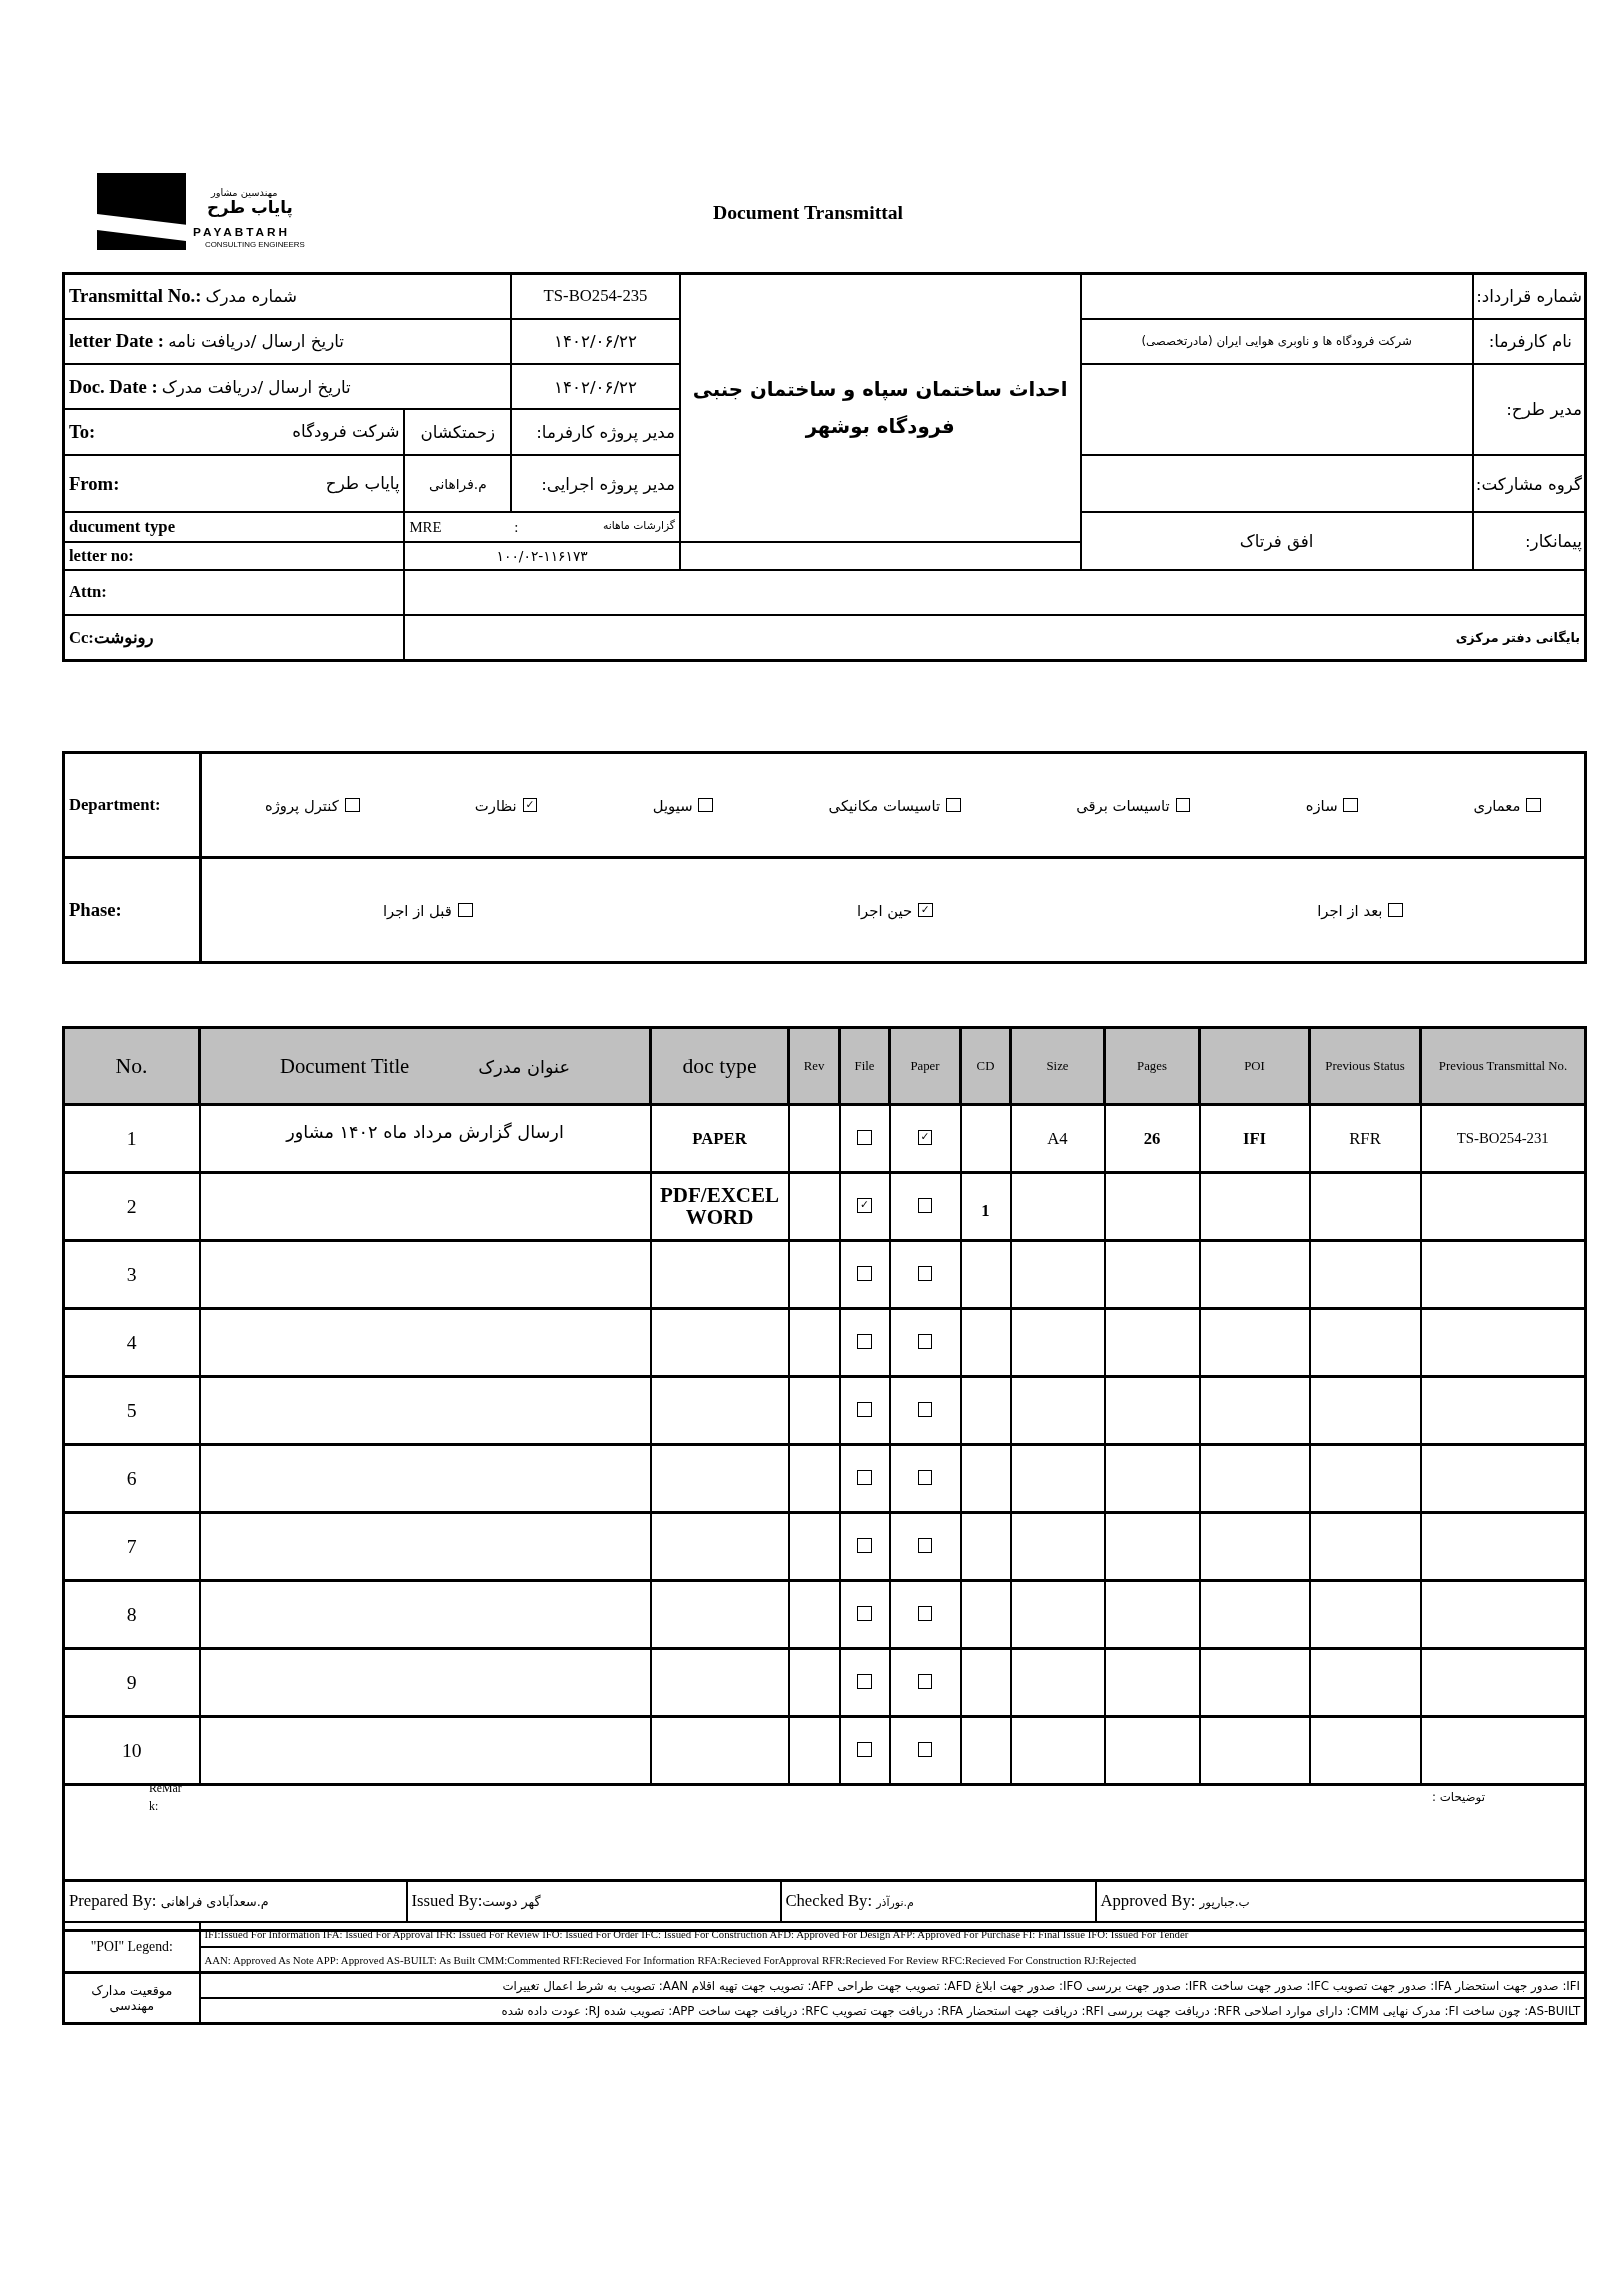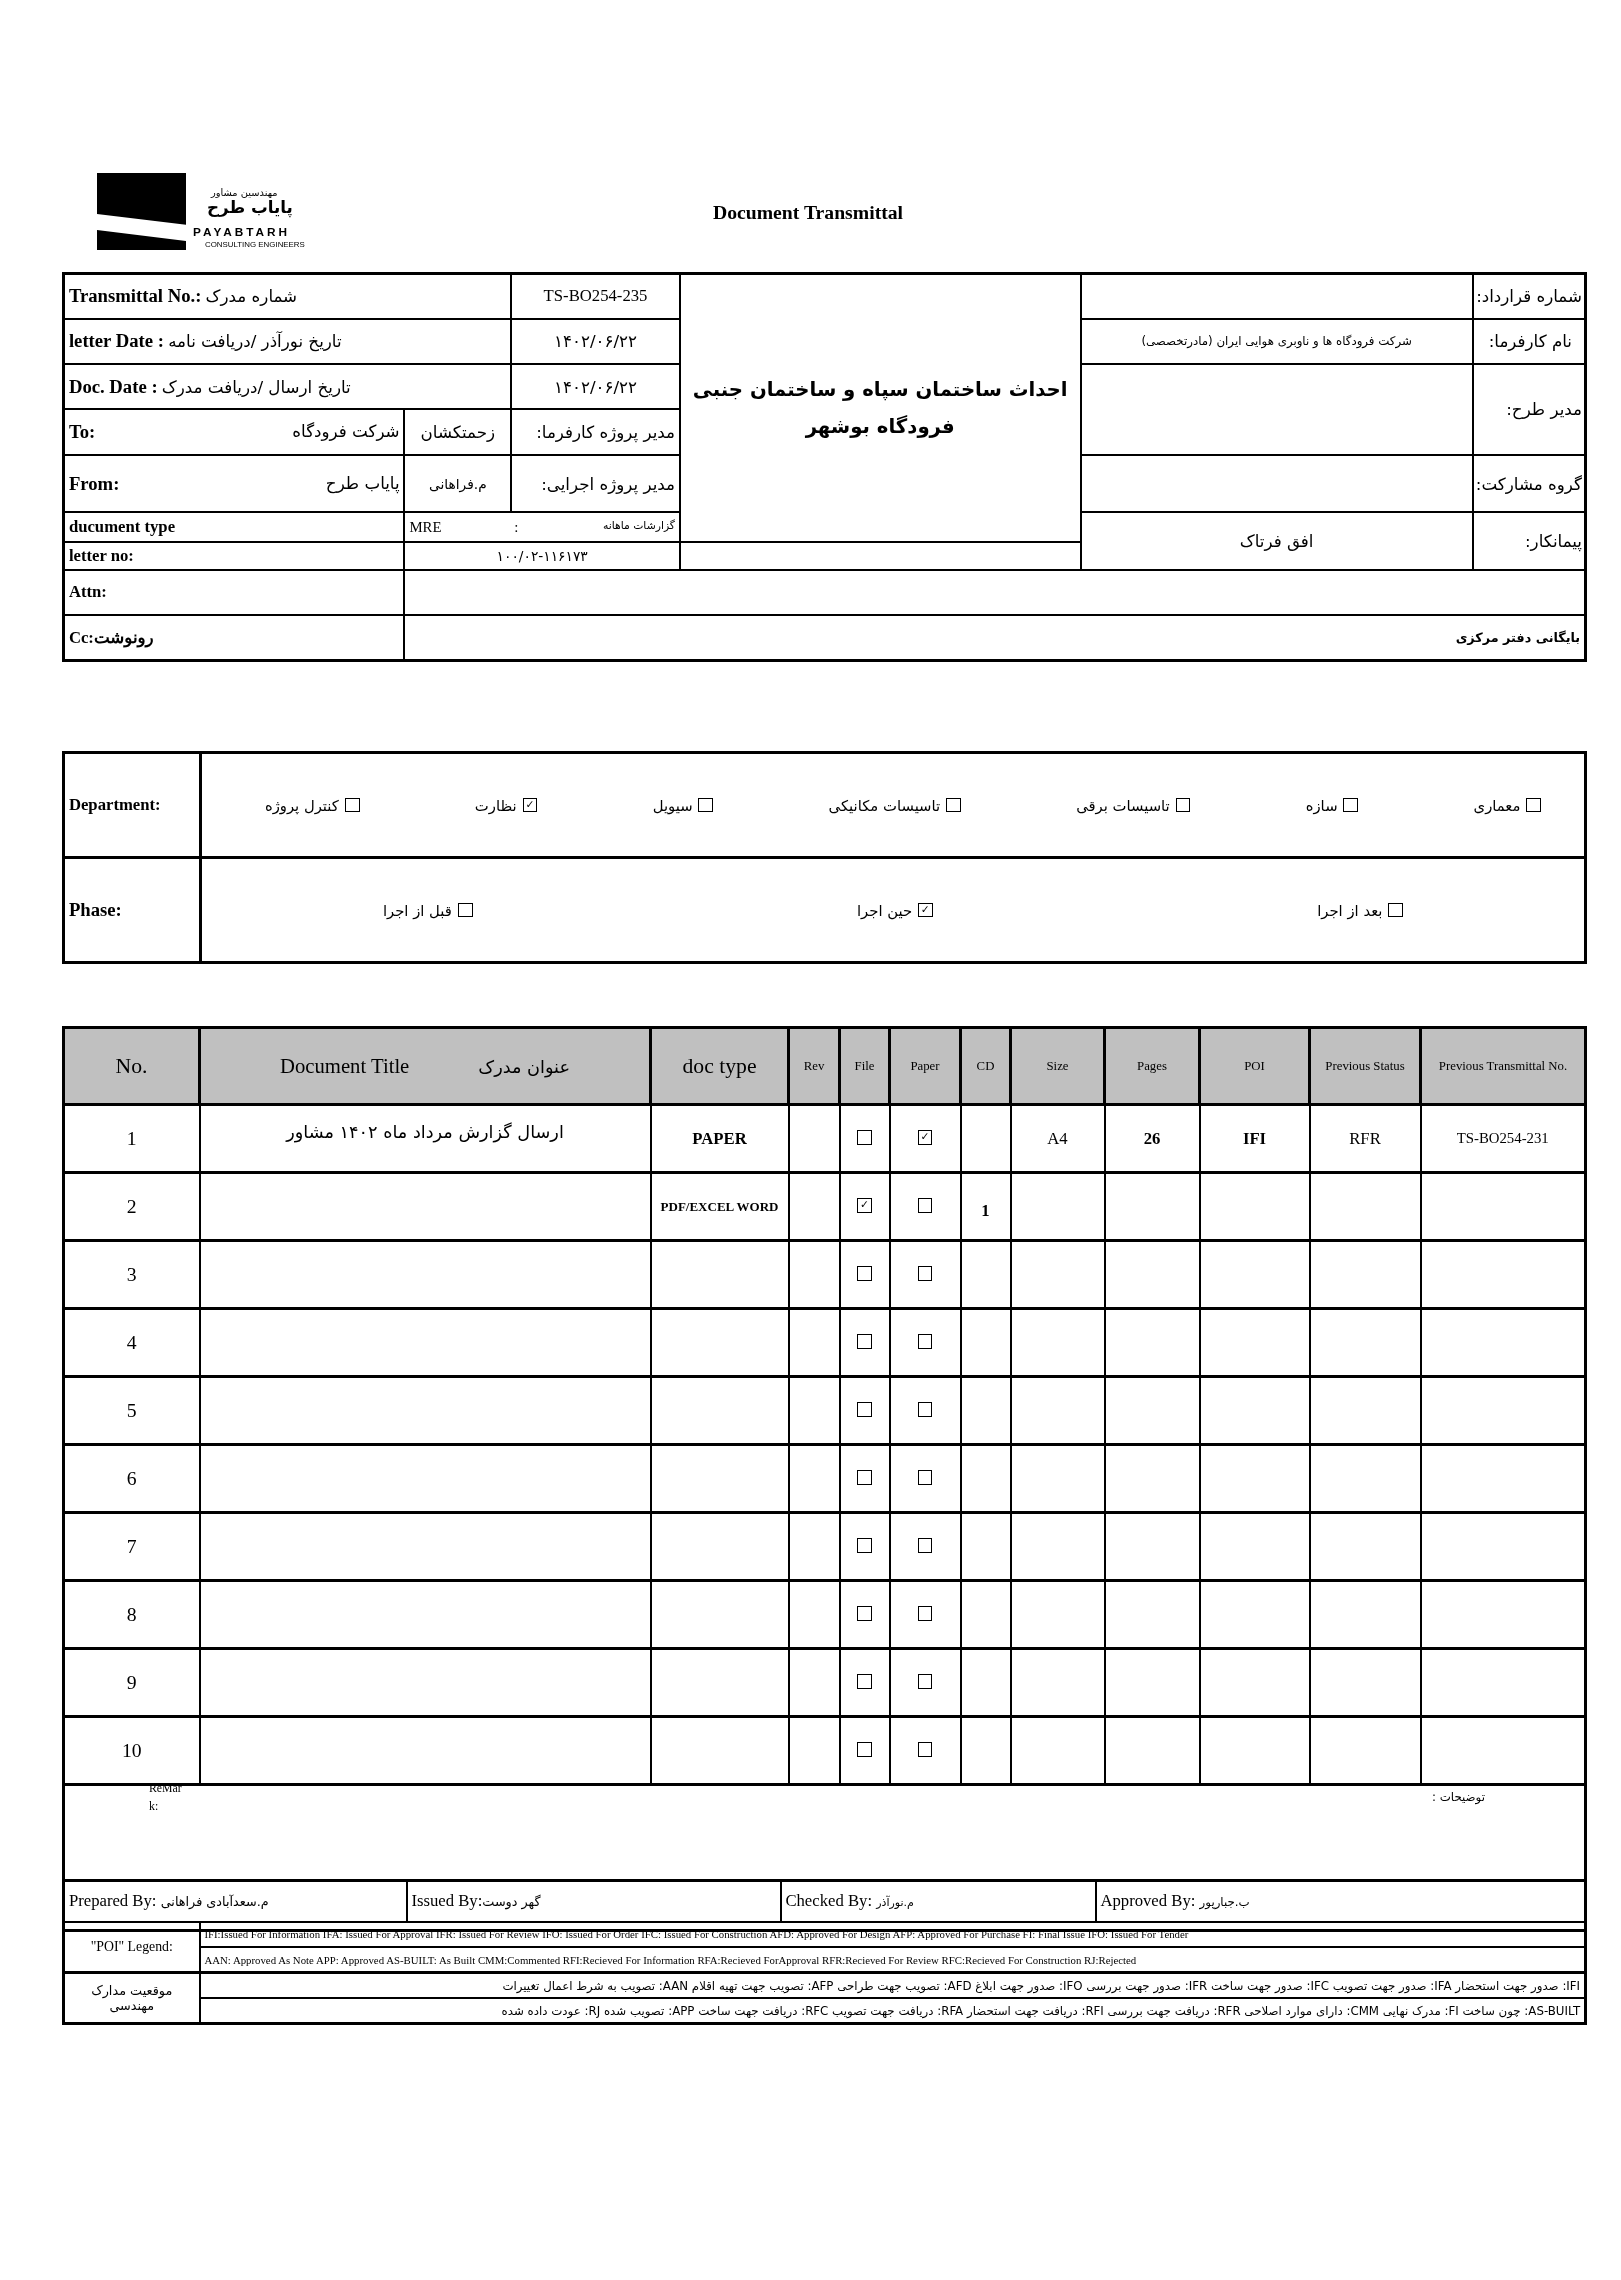--- a/index.html
+++ b/index.html
@@ -57,21 +57,21 @@
     <td colspan="2"><span class="lbl">Transmittal No.:</span> <span class="fa">شماره مدرک</span></td>
     <td style="text-align:center">TS-BO254-235</td>
     <td rowspan="6" class="fa" style="text-align:center;font-weight:bold;font-size:19.7px;line-height:37px;">
       <div>احداث ساختمان سپاه و ساختمان جنبی</div>
       <div>فرودگاه بوشهر</div>
     </td>
     <td style="text-align:center" class="fa"></td>
     <td class="fa" style="text-align:right;white-space:nowrap;padding:0 2px;">شماره قرارداد:</td>
   </tr>
   <tr style="height:45px">
-    <td colspan="2"><span class="lbl">letter Date  :</span> <span class="fa">تاریخ نورآذر /دریافت نامه</span></td>
+    <td colspan="2"><span class="lbl">letter Date  :</span> <span class="fa">تاریخ ارسال /دریافت نامه</span></td>
     <td style="text-align:center" class="fa">۱۴۰۲/۰۶/۲۲</td>
     <td style="text-align:center;font-size:11.8px;" class="fa">شرکت فرودگاه ها و ناوبری هوایی ایران (مادرتخصصی)</td>
     <td class="fa" style="text-align:right;white-space:nowrap;padding:0 12px;">نام کارفرما:</td>
   </tr>
   <tr style="height:45px">
     <td colspan="2"><span class="lbl">Doc. Date :</span> <span class="fa">تاریخ ارسال /دریافت مدرک</span></td>
     <td style="text-align:center" class="fa">۱۴۰۲/۰۶/۲۲</td>
     <td rowspan="2"></td>
     <td rowspan="2" class="fa" style="text-align:right;white-space:nowrap;padding:0 2px;">مدیر طرح:</td>
   </tr>
@@ -218,21 +218,21 @@
         <td style="font-weight: bold; font-size: 16.7px; padding-top: 9.9px;"></td>
         <td style="font-weight: normal; font-size: 16.7px;">A4</td>
         <td style="font-weight: bold; font-size: 16.7px;">26</td>
         <td style="font-weight: bold; font-size: 16.7px;">IFI</td>
         <td style="font-weight: normal; font-size: 16.7px;">RFR</td>
         <td style="font-size: 14.8px; margin-top: 29px;">TS-BO254-231</td>
       </tr>
       <tr class="row">
         <td>2</td>
         <td class="fa" style="font-size: 17.7px; vertical-align: top; padding-top: 15.8px;"></td>
-        <td style="font-weight: bold; font-size: 13px; line-height: 21.7px;">PDF/EXCEL WORD</td>
+        <td style="font-weight: bold; font-size: 21px; line-height: 21.7px;">PDF/EXCEL WORD</td>
         <td></td>
         <td style="vertical-align: top; padding-top: 17.7px;"><span class="cb">✓</span></td>
         <td style="vertical-align: top; padding-top: 17.7px;"><span class="cb"></span></td>
         <td style="font-weight: bold; font-size: 16.7px; padding-top: 9.9px;">1</td>
         <td style="font-weight: bold; font-size: 16.7px;"></td>
         <td style="font-weight: bold; font-size: 16.7px;"></td>
         <td style="font-weight: bold; font-size: 16.7px;"></td>
         <td style="font-weight: bold; font-size: 16.7px;"></td>
         <td style="font-size: 14.8px;"></td>
       </tr>

